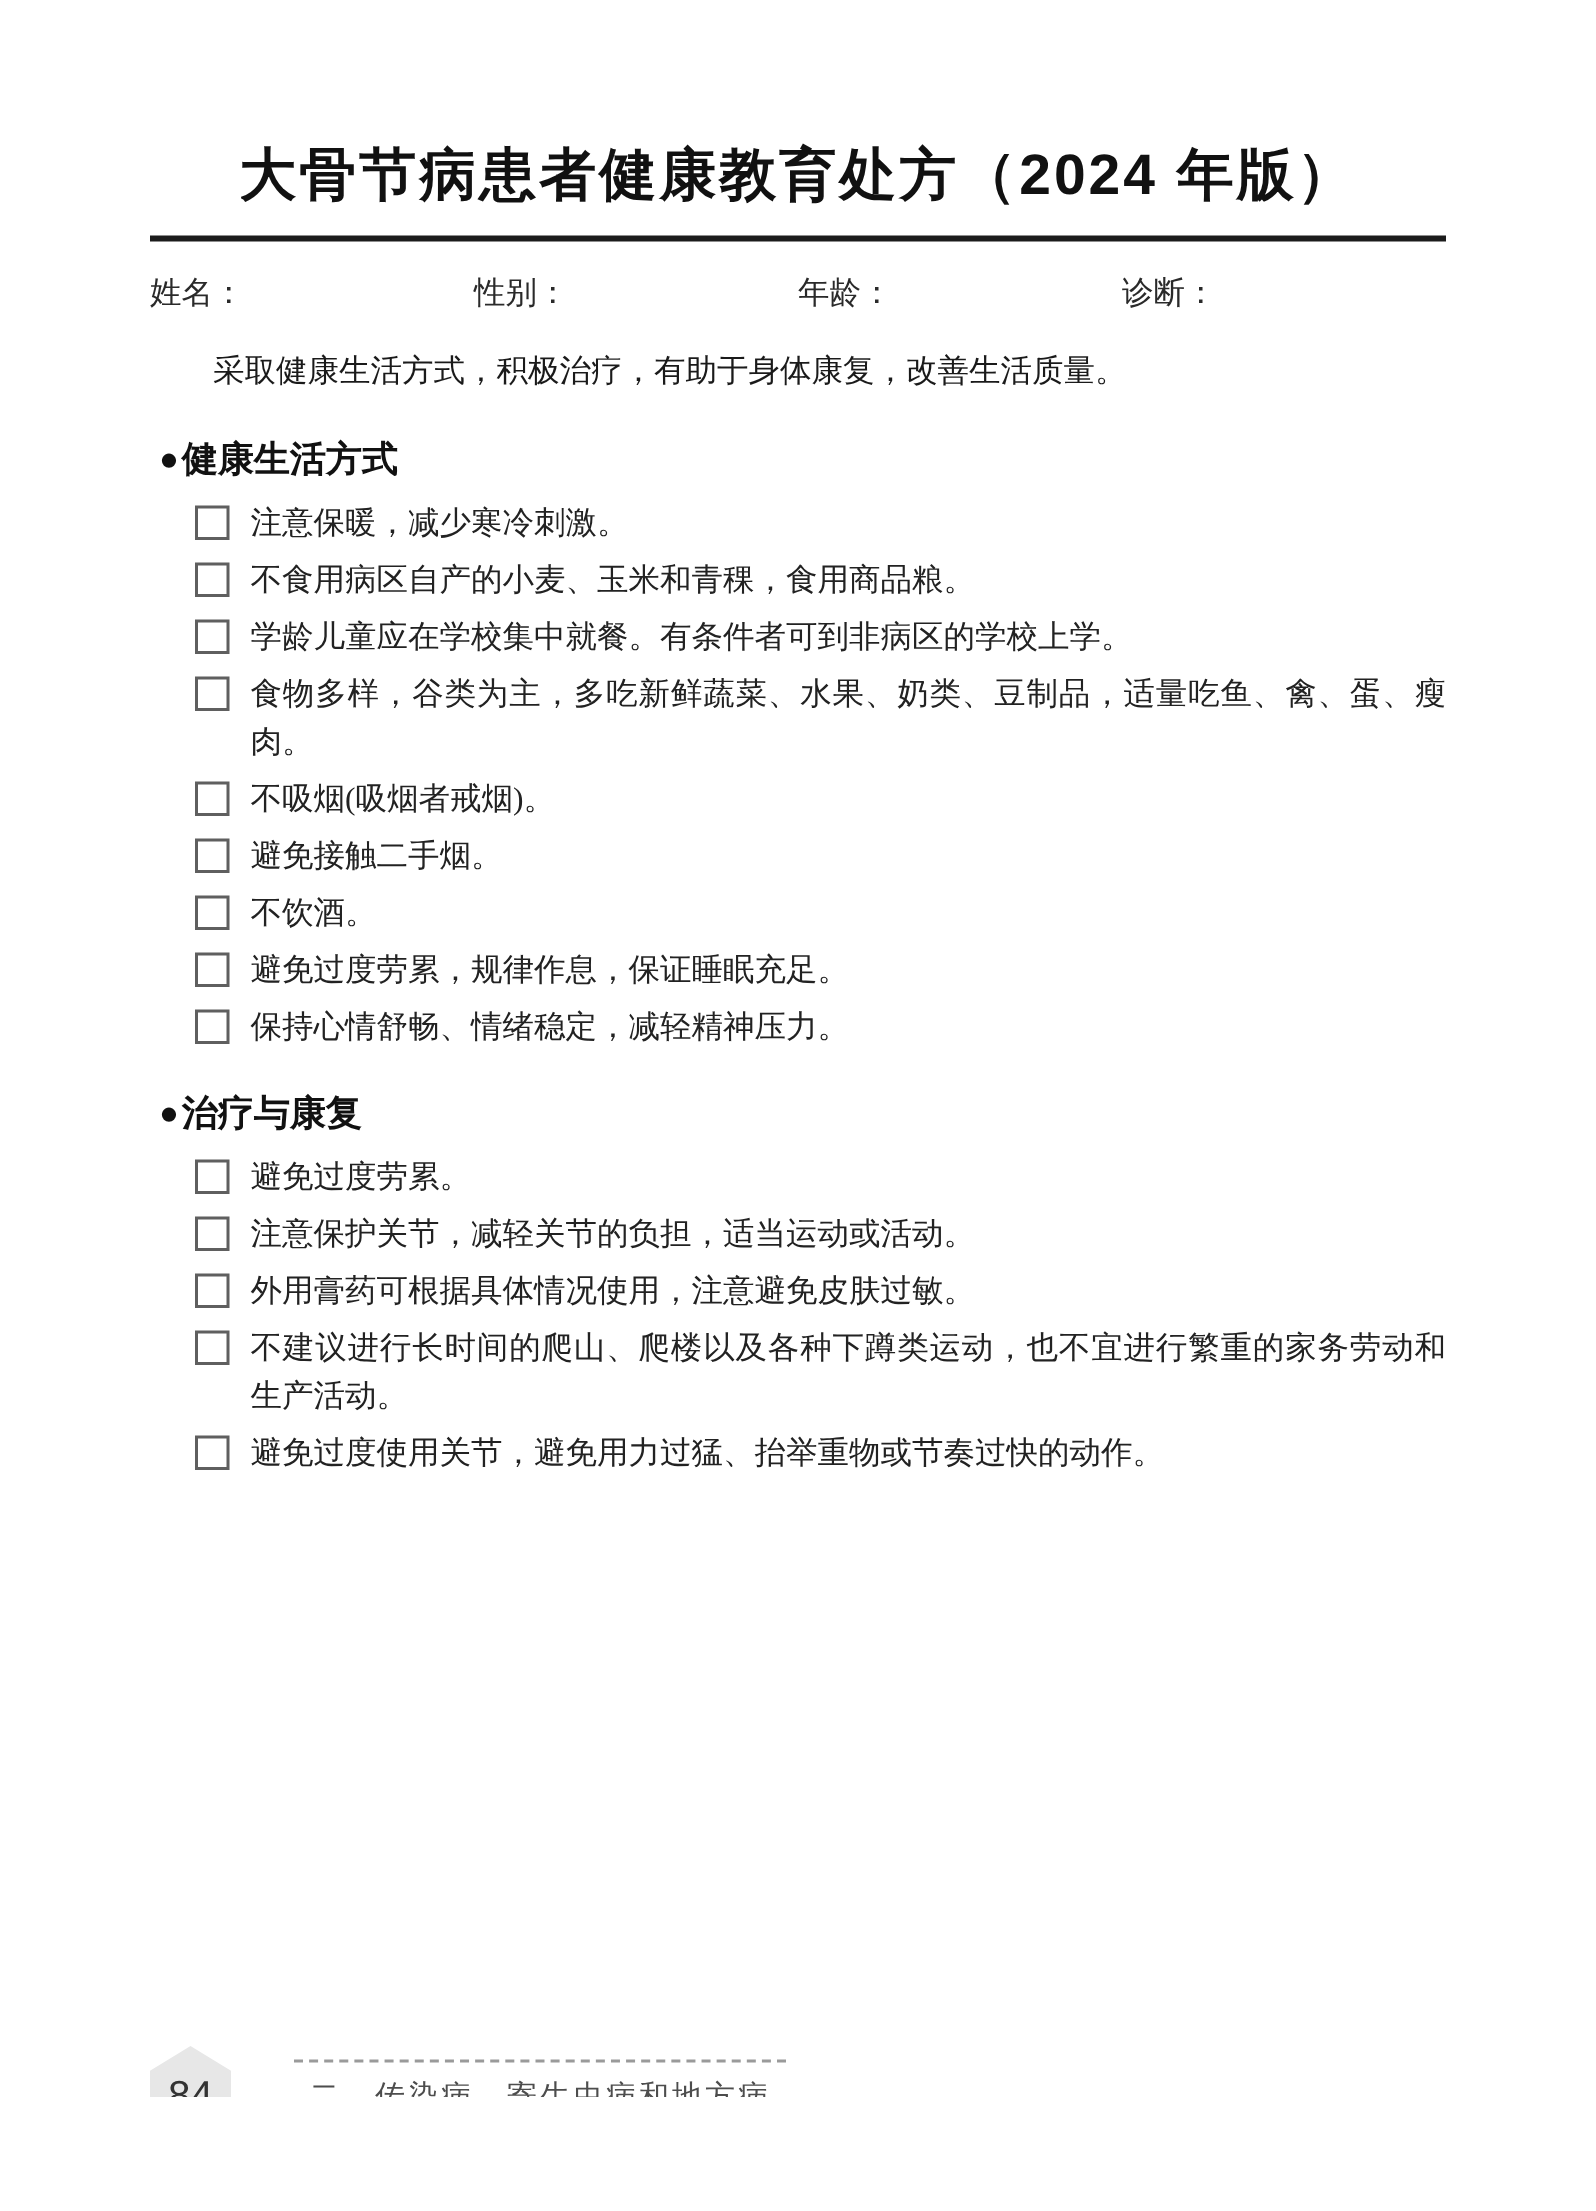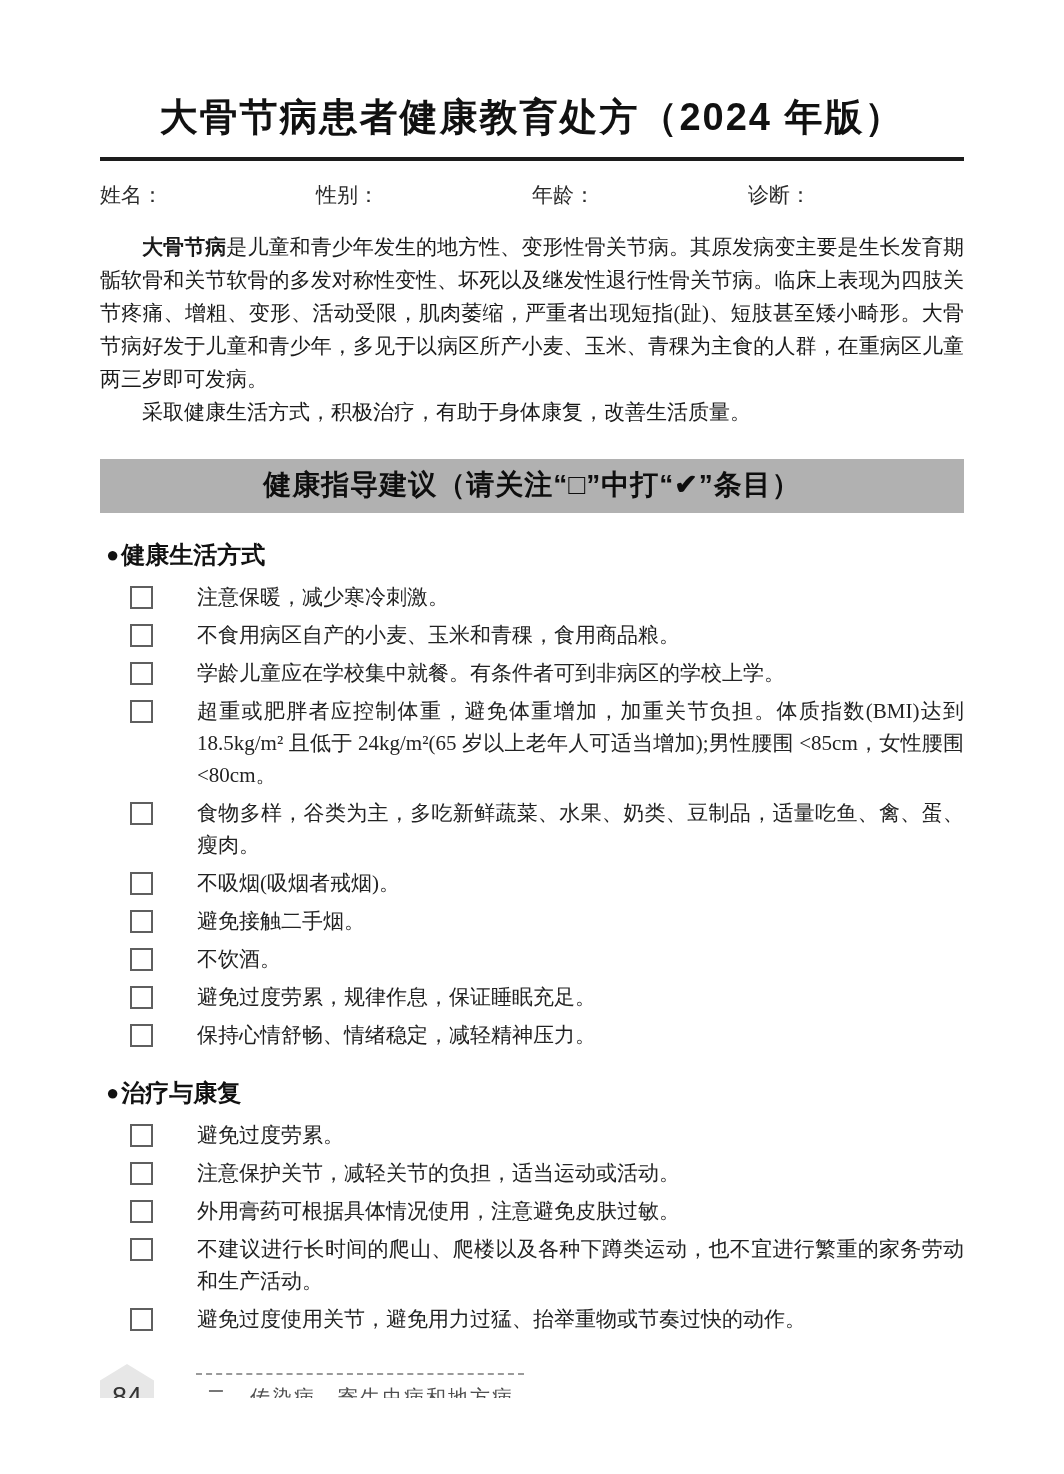--- a/index.html
+++ b/index.html
@@ -92,21 +92,21 @@
     color: #222;
   }
   .checkbox {
     flex: 0 0 auto;
     width: 19px;
     height: 19px;
     border: 2px solid #5f5f5f;
     margin: 5px 14px 0 0;
     background: #fff;
   }
-  .item-text { flex: 1 1 auto; text-align: justify; margin-left: 30px; }
+  .item-text { flex: 1 1 auto; text-align: justify; }
 
   
   .footer {
     position: absolute;
     left: 100px;
     top: 1364px;
     display: flex;
     align-items: center;
   }
   .hexagon {
@@ -142,27 +142,23 @@
     <div class="title-rule"></div>
 
     <div class="form-row">
       <span class="form-field">姓名：</span>
       <span class="form-field">性别：</span>
       <span class="form-field">年龄：</span>
       <span class="form-field">诊断：</span>
     </div>
 
     <div class="intro">
-      <p><span class="lead">大骨节病</span><span>是儿童和青少年发生的地方性、变形性骨关节病。其原发病变主要是生长发育期骺软骨和关节软骨的多发对称性变性、坏死以及继发性退行性骨关节病。临床上表现为四肢关节疼痛、增粗、变形、活动受限，肌肉萎缩，严重者出现短指(趾)、短肢甚至矮小畸形。大骨节病好发于儿童和青少年，多见于以病区所产小麦、玉米、青稞为主食的人群，在重病区儿童两三岁即可发病。</span></p>
       <p>采取健康生活方式，积极治疗，有助于身体康复，改善生活质量。</p>
     </div>
 
-    <div class="banner" style="background: rgb(177, 177, 177);">
-      <span>健康指导建议（请关注“□”中打“✔”条目）</span>
-    </div>
 
     <div class="sections">
   <section class="section">
     <h2 class="section-title">
       <span class="bullet">●</span>
       <span class="section-title-text">健康生活方式</span>
     </h2>
     <ul class="checklist">
   <li class="check-item">
     <span class="checkbox"></span>
@@ -172,24 +168,20 @@
   <li class="check-item">
     <span class="checkbox"></span>
     <span class="item-text">不食用病区自产的小麦、玉米和青稞，食用商品粮。</span>
   </li>
 
   <li class="check-item">
     <span class="checkbox"></span>
     <span class="item-text">学龄儿童应在学校集中就餐。有条件者可到非病区的学校上学。</span>
   </li>
 
-  <li class="check-item">
-    <span class="checkbox"></span>
-    <span class="item-text">超重或肥胖者应控制体重，避免体重增加，加重关节负担。体质指数(BMI)达到 18.5kg/m² 且低于 24kg/m²(65 岁以上老年人可适当增加);男性腰围 &lt;85cm，女性腰围 &lt;80cm。</span>
-  </li>
 
   <li class="check-item">
     <span class="checkbox"></span>
     <span class="item-text">食物多样，谷类为主，多吃新鲜蔬菜、水果、奶类、豆制品，适量吃鱼、禽、蛋、瘦肉。</span>
   </li>
 
   <li class="check-item">
     <span class="checkbox"></span>
     <span class="item-text">不吸烟(吸烟者戒烟)。</span>
   </li>

